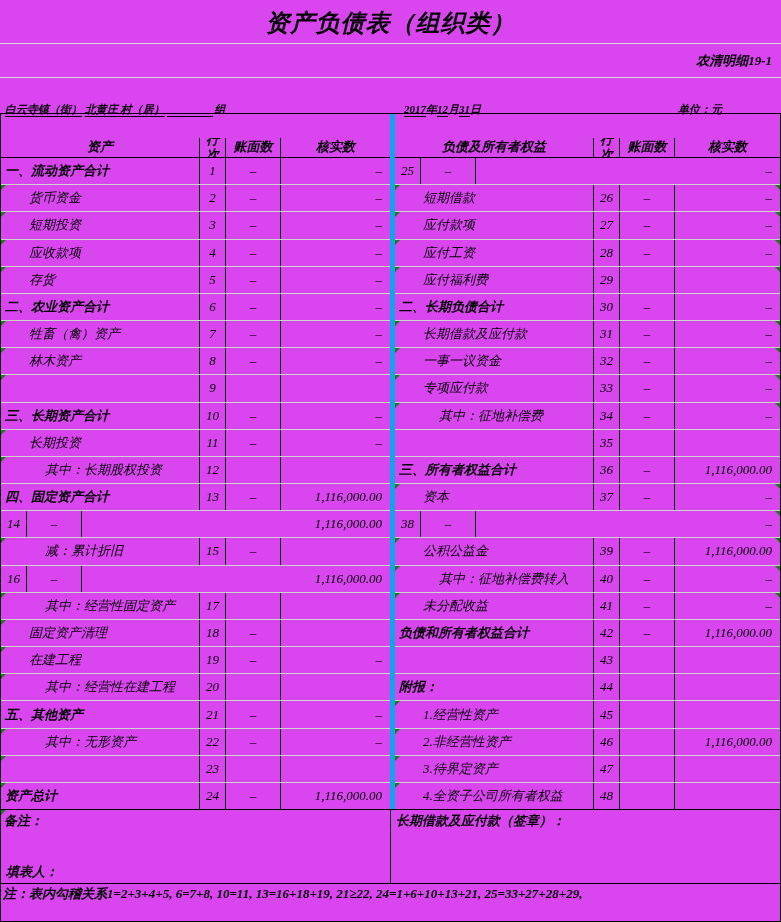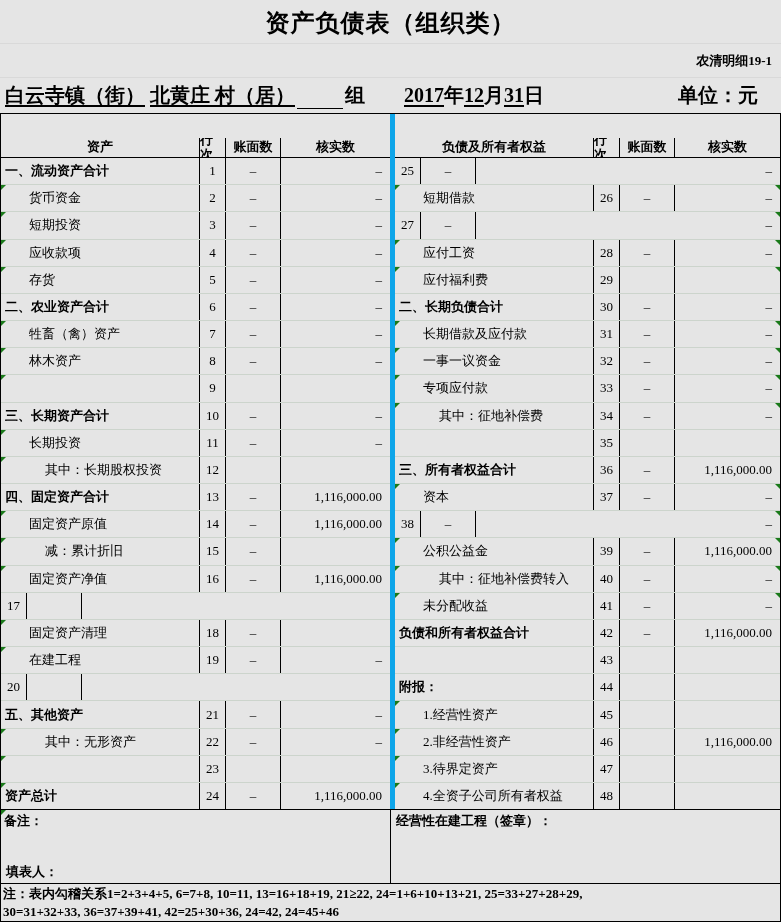--- a/index.html
+++ b/index.html
@@ -1,30 +1,31 @@
 <!DOCTYPE html>
 <html><head>
 <meta charset="utf-8">
 <style>
   * { margin:0; padding:0; box-sizing:border-box; }
   html,body { background:#fff; }
   .page {
-    position:relative; width:781px; height:922px; background:#e5e5e5;
+    position:relative; width:781px; height:922px; background:#d946ef;
     font-family:"Liberation Serif","DejaVu Serif",serif; color:#000;
     overflow:hidden;
+    font-style:italic;
   }
   .title {
     position:absolute; top:7px; left:0; width:781px; text-align:center;
     font-size:24px; font-weight:bold; letter-spacing:1px;
   }
   .hline { position:absolute; left:0; width:781px; height:1px; background:#d9d9d9; }
   .form-code {
     position:absolute; top:52px; right:9px; font-size:13px; font-weight:bold;
   }
-  .info-row { position:absolute; top:82px; left:0; width:781px; height:24px; font-size:20px; font-weight:bold; }
+  .info-row { position:absolute; top:102px; left:0; width:781px; height:24px; font-size:11px; font-weight:bold; }
   .info-org { position:absolute; left:5px; top:0; }
   .info-date { position:absolute; left:404px; top:0; }
   .info-unit { position:absolute; left:678px; top:0; }
   .u { text-decoration:underline; text-underline-offset:3px; }
   .blank-u { display:inline-block; width:46px; border-bottom:1px solid #000; height:15px; vertical-align:bottom; margin:0 2px; }
 
   
   .table-area {
     position:absolute; left:0; top:113px; width:781px; height:697px;
     display:flex; border:1px solid #000; border-bottom:1px solid #000;
@@ -35,21 +36,21 @@
   .half.right { width:390px; border-left:5px solid #0ea5e9; }
   .thead { display:flex; height:44px; border-bottom:1px solid #000; font-weight:bold; }
   .tbody { flex:1; display:flex; flex-direction:column; }
   .trow { flex:1; display:flex; border-bottom:1px solid #ccd4cc; position:relative; }
   .trow:last-child { border-bottom:none; }
   .cell { position:relative; display:flex; align-items:center; overflow:hidden; }
   .c-name { width:199px; border-right:1px solid #000; padding-left:4px; }
   .c-no   { width:26px;  border-right:1px solid #000; justify-content:center; }
   .c-book { width:55px;  border-right:1px solid #000; justify-content:center; }
   .c-ver  { flex:1; justify-content:flex-end; padding-right:8px; }
-  .thead .cell { justify-content:center; padding:0; line-height:1.15;margin-top:24px; }
+  .thead .cell { justify-content:center; padding:0; text-align:center; line-height:1.15;margin-top:24px; }
   .ind1 { padding-left:28px; }
   .ind2 { padding-left:44px; }
   .b { font-weight:bold; }
   .wrap2 { font-size:12px; line-height:13px; white-space:normal; }
   .tri {
     position:absolute; left:0; top:0; width:0; height:0;
     border-top:5px solid #1a7a1a; border-right:5px solid transparent;
   }
   .triR {
     position:absolute; right:0; top:0; width:0; height:0;
@@ -173,55 +174,55 @@
             <div class="cell c-book"></div>
             <div class="cell c-ver"></div>
           </div>
           <div class="trow">
             <div class="cell c-name b">四、固定资产合计</div>
             <div class="cell c-no">13</div>
             <div class="cell c-book">–</div>
             <div class="cell c-ver">1,116,000.00</div>
           </div>
           <div class="trow">
-            <div class="cell c-name ind1">固定资产原值<i class="tri"></i></div>
             <div class="cell c-no">14</div>
             <div class="cell c-book">–</div>
             <div class="cell c-ver">1,116,000.00</div>
           </div>
           <div class="trow">
             <div class="cell c-name ind2">减：累计折旧<i class="tri"></i></div>
             <div class="cell c-no">15</div>
             <div class="cell c-book">–</div>
             <div class="cell c-ver"></div>
           </div>
           <div class="trow">
-            <div class="cell c-name ind1">固定资产净值<i class="tri"></i></div>
             <div class="cell c-no">16</div>
             <div class="cell c-book">–</div>
             <div class="cell c-ver">1,116,000.00</div>
           </div>
           <div class="trow">
+            <div class="cell c-name ind2">其中：经营性固定资产<i class="tri"></i></div>
             <div class="cell c-no">17</div>
             <div class="cell c-book"></div>
             <div class="cell c-ver"></div>
           </div>
           <div class="trow">
             <div class="cell c-name ind1">固定资产清理<i class="tri"></i></div>
             <div class="cell c-no">18</div>
             <div class="cell c-book">–</div>
             <div class="cell c-ver"></div>
           </div>
           <div class="trow">
             <div class="cell c-name ind1">在建工程<i class="tri"></i></div>
             <div class="cell c-no">19</div>
             <div class="cell c-book">–</div>
             <div class="cell c-ver">–</div>
           </div>
           <div class="trow">
+            <div class="cell c-name ind2">其中：经营性在建工程<i class="tri"></i></div>
             <div class="cell c-no">20</div>
             <div class="cell c-book"></div>
             <div class="cell c-ver"></div>
           </div>
           <div class="trow">
             <div class="cell c-name b">五、其他资产</div>
             <div class="cell c-no">21</div>
             <div class="cell c-book">–</div>
             <div class="cell c-ver">–</div>
           </div>
@@ -260,20 +261,21 @@
             <div class="cell c-book">–</div>
             <div class="cell c-ver">–</div>
           </div>
           <div class="trow">
             <div class="cell c-name ind1">短期借款<i class="tri"></i></div>
             <div class="cell c-no">26</div>
             <div class="cell c-book">–</div>
             <div class="cell c-ver">–<i class="triR"></i></div>
           </div>
           <div class="trow">
+            <div class="cell c-name ind1">应付款项<i class="tri"></i></div>
             <div class="cell c-no">27</div>
             <div class="cell c-book">–</div>
             <div class="cell c-ver">–<i class="triR"></i></div>
           </div>
           <div class="trow">
             <div class="cell c-name ind1">应付工资<i class="tri"></i></div>
             <div class="cell c-no">28</div>
             <div class="cell c-book">–</div>
             <div class="cell c-ver">–<i class="triR"></i></div>
           </div>
@@ -402,22 +404,21 @@
     </div>
   </div>
 
   <div class="notes">
     <div class="notes-left">
       <i class="tri"></i>
       <span class="remark">备注：</span>
       <span class="preparer">填表人：</span>
     </div>
     <div class="notes-right">
-      <span class="team">经营性在建工程（签章）：</span>
+      <span class="team">长期借款及应付款（签章）：</span>
     </div>
   </div>
 
   <div class="footnote">
     <div>注：表内勾稽关系1=2+3+4+5, 6=7+8, 10=11, 13=16+18+19, 21≥22, 24=1+6+10+13+21, 25=33+27+28+29,</div>
-    <div>30=31+32+33, 36=37+39+41, 42=25+30+36, 24=42, 24=45+46</div>
   </div>
 
 </div>
 
 </body></html>

